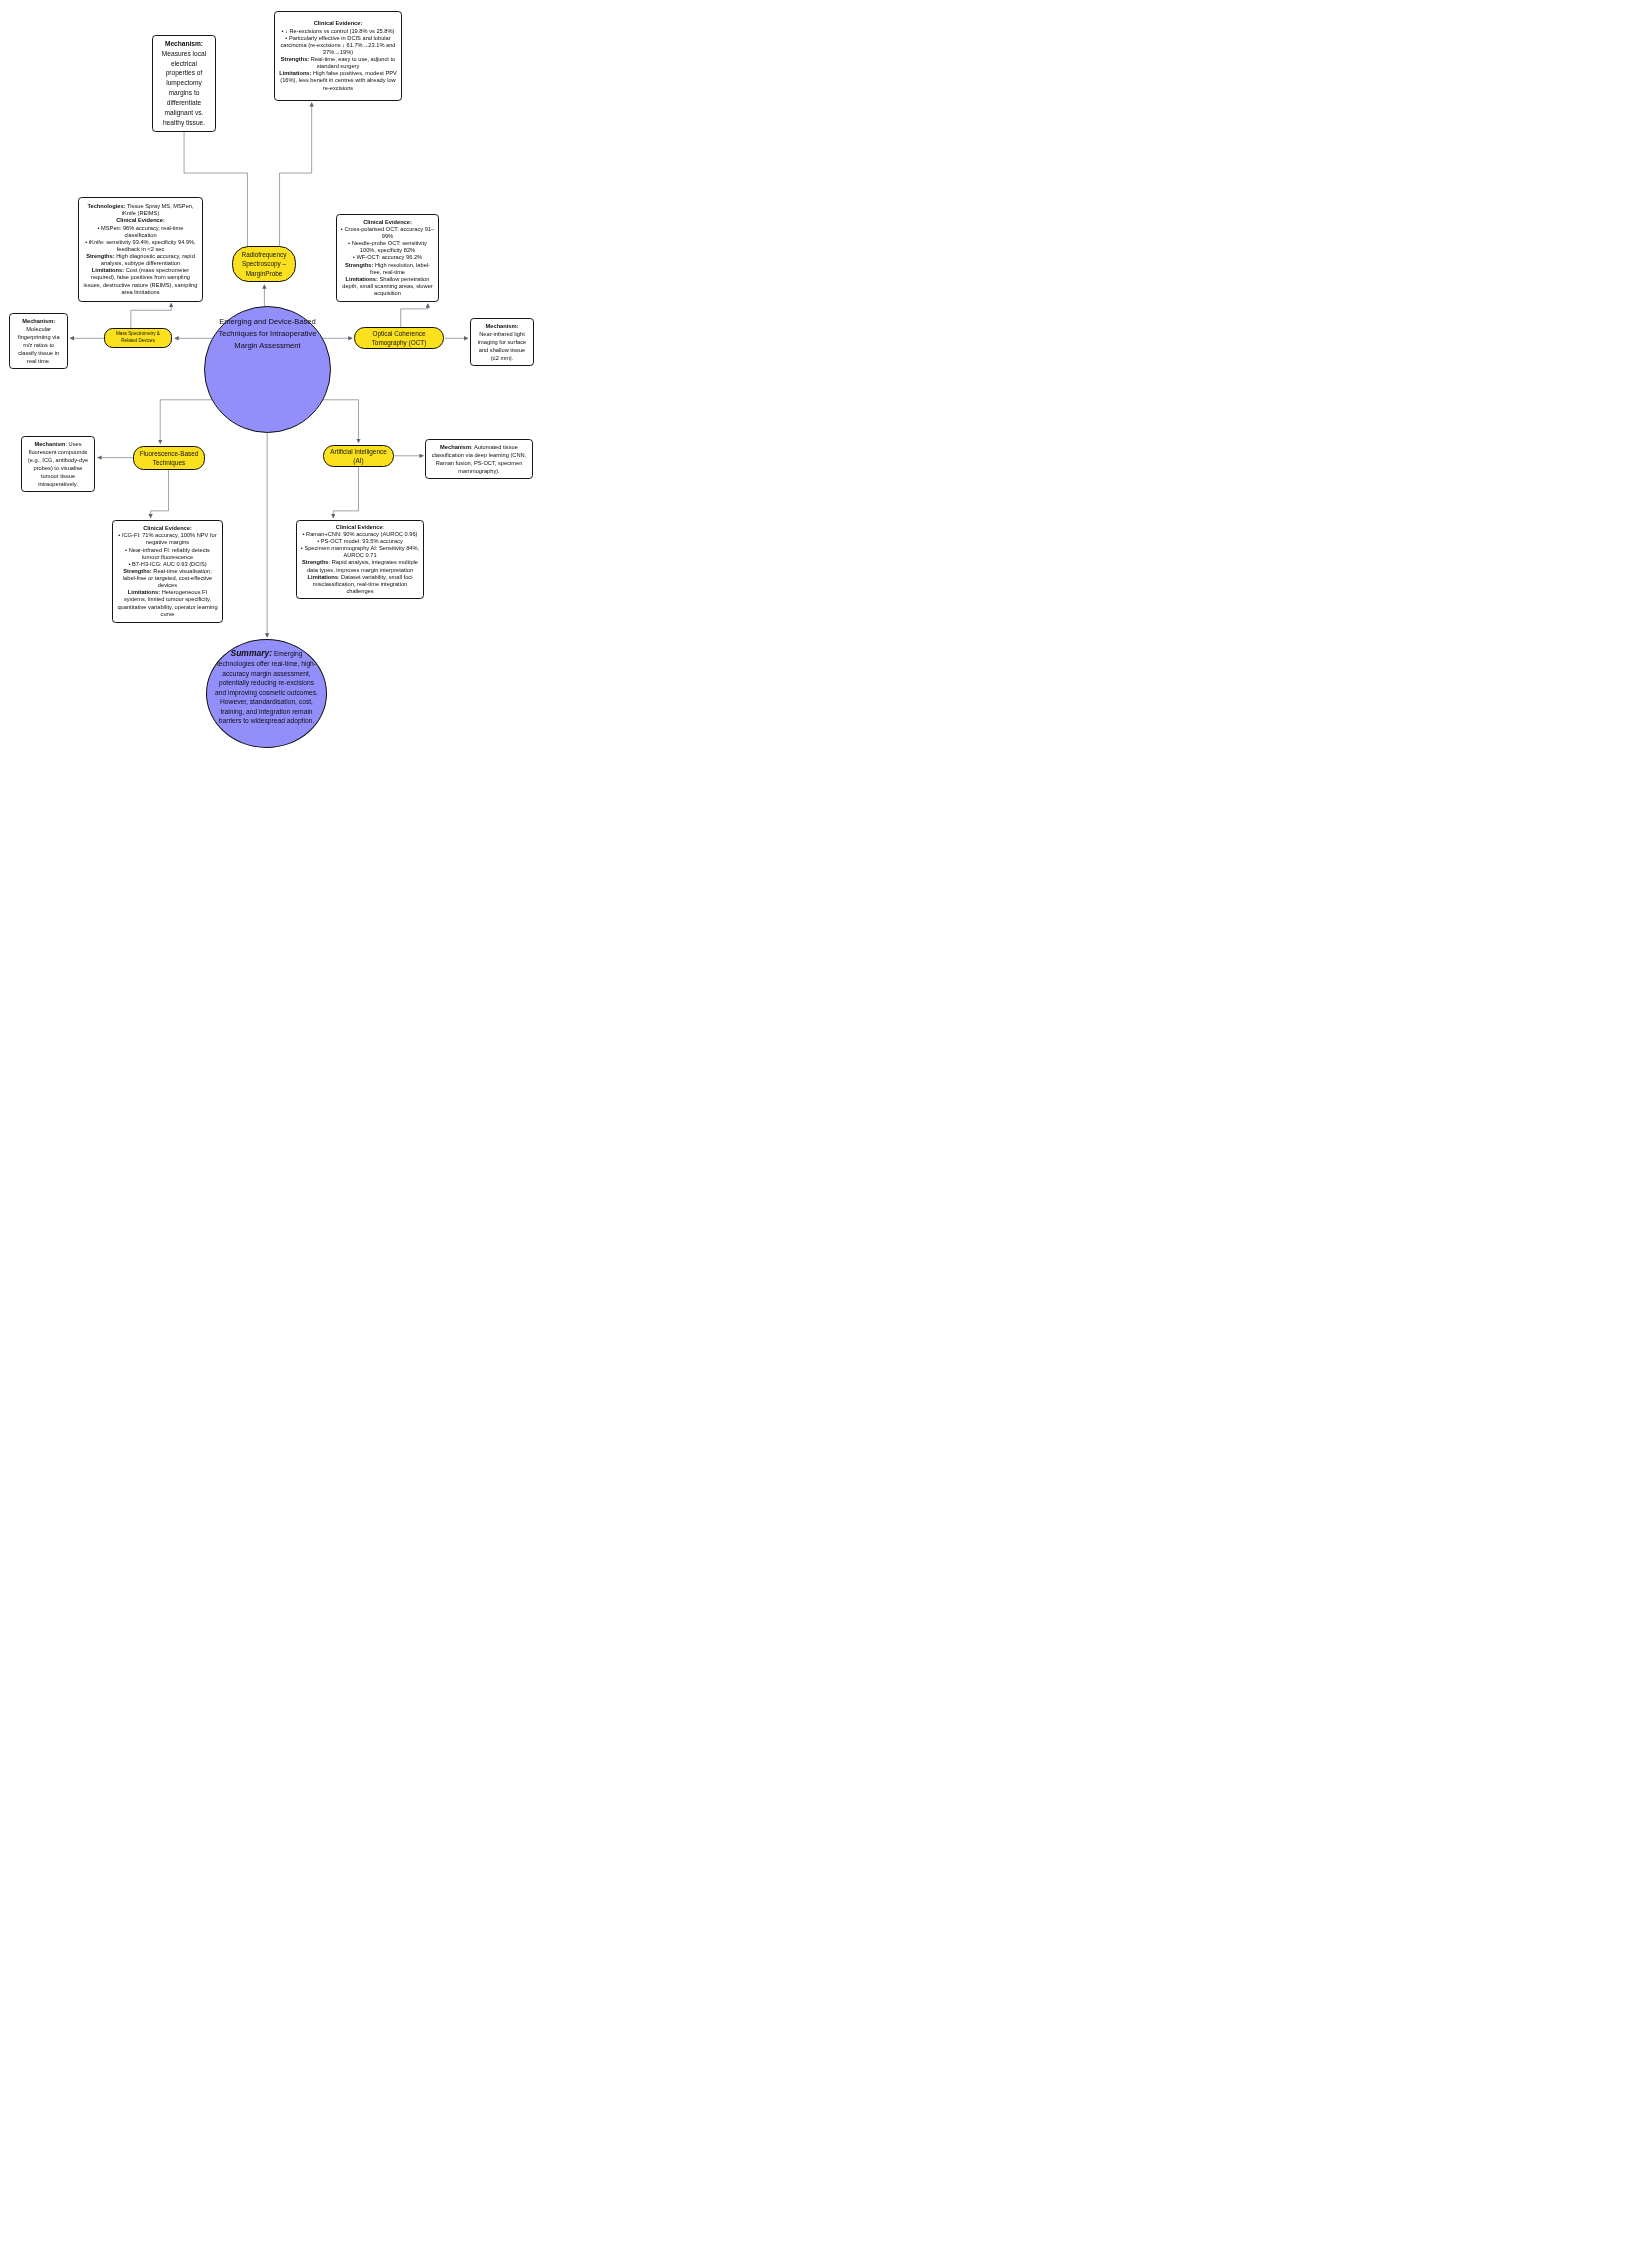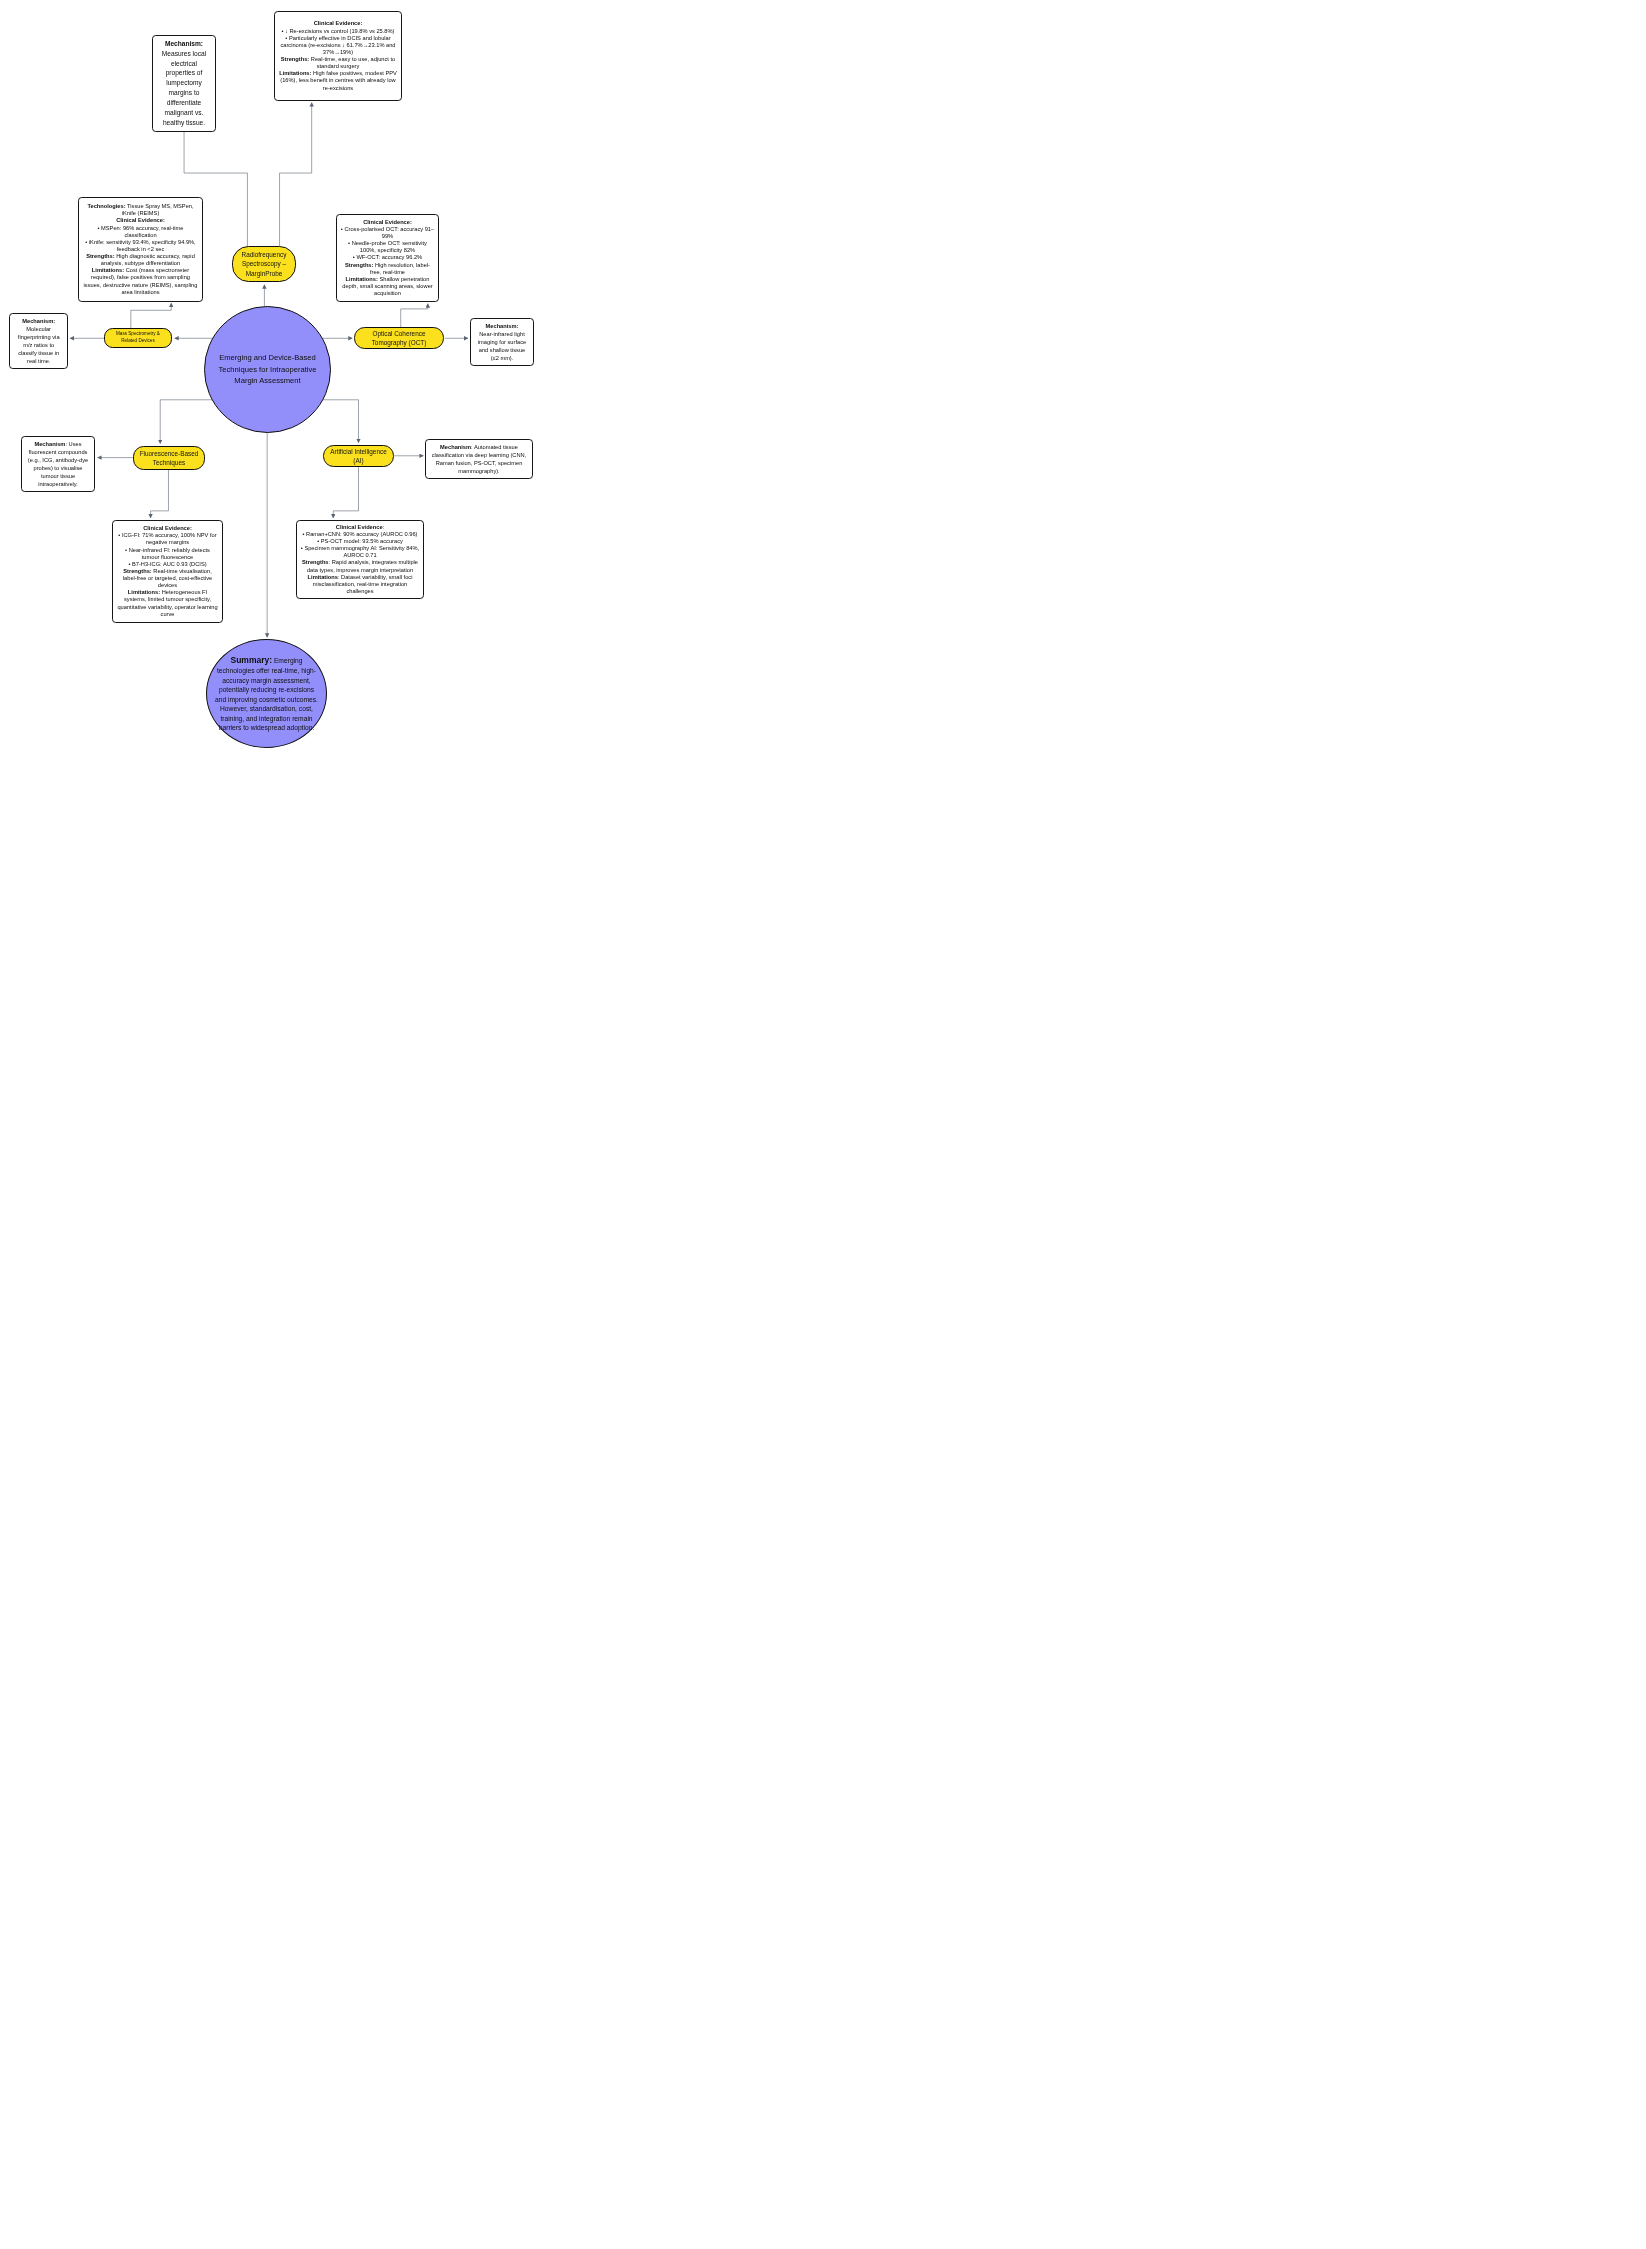--- a/index.html
+++ b/index.html
@@ -26,26 +26,26 @@
     position:absolute;background:var(--node-fill);border:1.1px solid #101010;
     display:flex;align-items:center;justify-content:center;text-align:center;
     box-sizing:border-box;padding:0.9px 2.8px;font-size:6.4px;line-height:1.42;color:#131313;
   }
   .node.r34{border-radius:16.5px;}
   .node.r22{border-radius:10.6px;}
   .node.small{font-size:4.6px;line-height:1.5;border-radius:8.7px;}
 
   .ellipse{
     position:absolute;background:var(--center-fill);border:0.9px solid #101010;border-radius:50%;
-    display:flex;align-items:center;justify-content:center;text-align:center;
+    display:flex;justify-content:center;text-align:center;
     box-sizing:border-box;color:#0e0e0e;
   }
   #center-circle{left:204px;top:306px;width:127px;height:127px;font-size:7.6px;line-height:1.55;padding:9.2px 10px;}
   #summary-circle{left:206px;top:639px;width:121px;height:109px;font-size:6.7px;line-height:1.42;padding:7.3px 6px;}
-  #summary-circle b{font-size:8.5px;}
+  #summary-circle b{font-size:8.5px;font-style:italic;}
 
   
   #box-rf-mech {left:152px;top:35px;  width:64px;min-height:64px;}
   #box-rf-clin {left:274px;top:11px;  width:128px;min-height:90px;}
   #box-ms-tech {left:78px;top:197px; width:125px;min-height:105px;}
   #box-ms-mech {left:9.2px; top:313px; width:59px;min-height:52px;}
   #box-oct-clin{left:336px;top:214px; width:103px;min-height:88px;}
   #box-oct-mech{left:470px;top:318px;width:64px;min-height:34px;}
   #box-fl-mech {left:21px; top:436px; width:74px;min-height:42px;}
   #box-ai-mech {left:425px;top:439px; width:108px;min-height:33px;}

